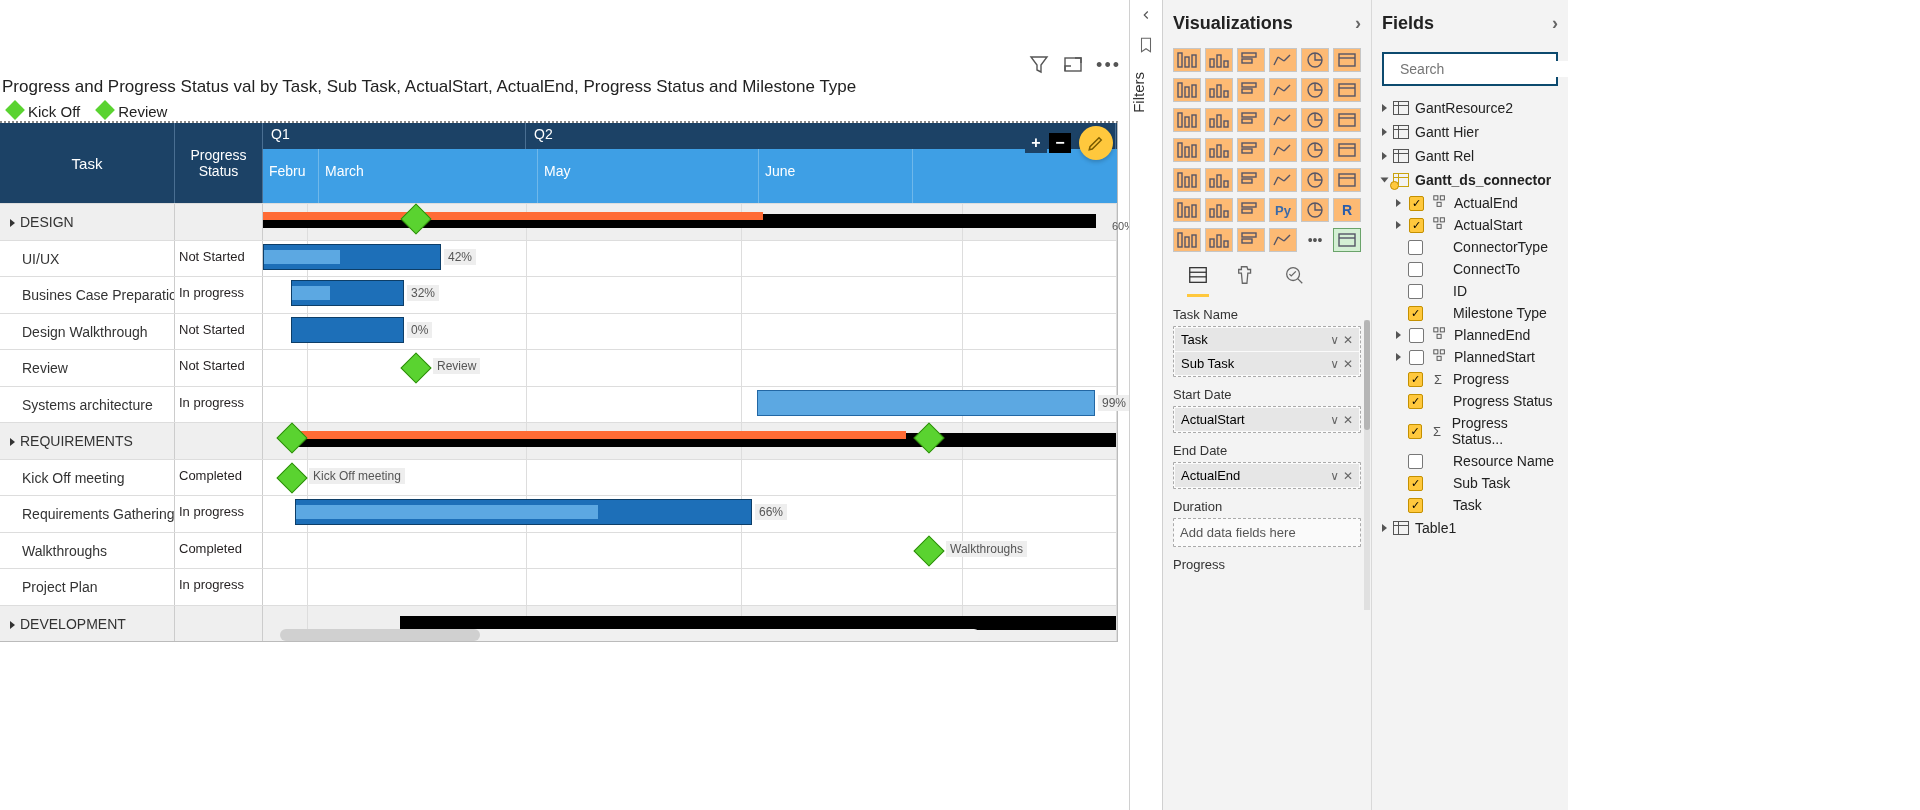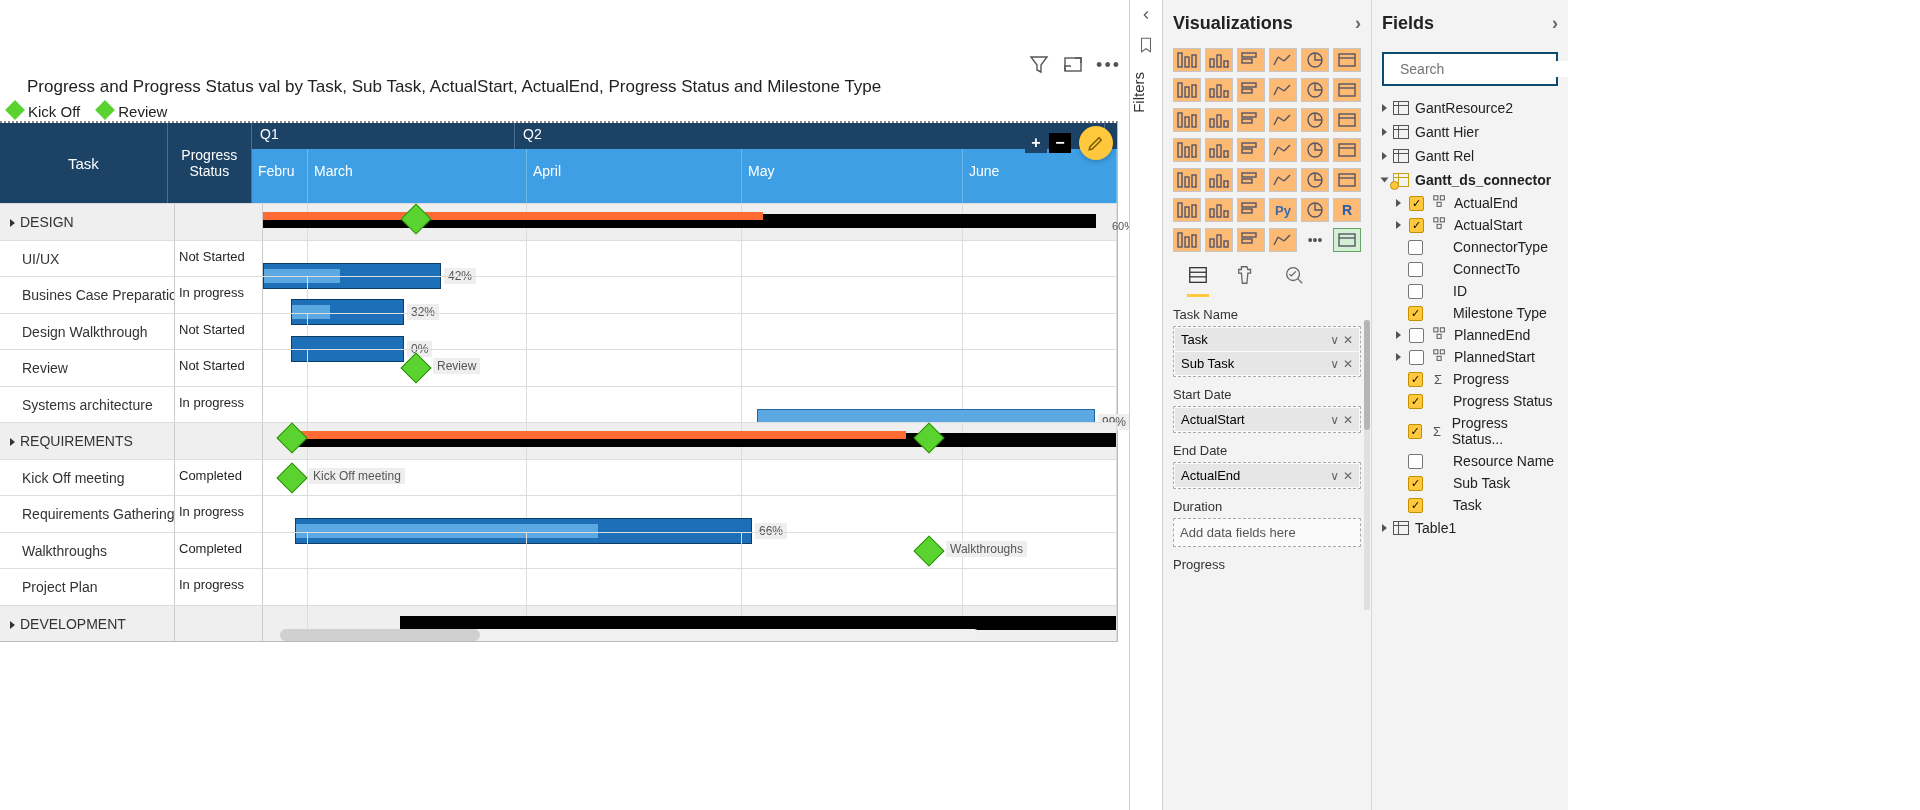--- a/index.html
+++ b/index.html
@@ -1,21 +1,21 @@
 <!DOCTYPE html>
 <html><head>
 <meta charset="utf-8">
 <style>
 * { box-sizing: border-box; margin: 0; padding: 0; font-family: 'Segoe UI', Arial, sans-serif; }
 body { background: #fff; overflow: hidden; width: 1920px; height: 810px; position: relative; }
 
 
 .canvas { position: absolute; left: 0; top: 0; width: 1129px; height: 810px; background: #fff; }
 .report-header { position: absolute; left: 0; top: 71px; width: 1118px; height: 50px; }
-.report-title { font-size: 17px; color: #222; padding: 6px 2px 0 2px; white-space: nowrap; margin-left: 25px; }
+.report-title { font-size: 17px; color: #222; padding: 6px 2px 0 2px; white-space: nowrap; }
 .legend { display: flex; gap: 18px; padding: 6px 8px 0 8px; align-items: center; }
 .legend-item { display: flex; align-items: flex-start; gap: 6px; font-size: 15px; color: #222; }
 .diamond { width: 14px; height: 14px; background: #5AD330; transform: rotate(45deg); display: inline-block; }
 
 .topbar-icons { position: absolute; right: 0; top: 50px; display: flex; gap: 12px; align-items: center; padding: 4px 8px; }
 .topbar-icons svg { width: 22px; height: 22px; stroke: #555; fill: none; stroke-width: 1.4; }
 
 
 .gantt { position: absolute; left: 0; top: 121px; width: 1118px; border: 1px solid #bbb; border-top: 2px dotted #888; border-left: none; }
 .gantt-head { display: flex; height: 80px; }
@@ -39,21 +39,21 @@
 .g-task { width: 175px; padding: 10px 8px 0 22px; font-size: 14px; color: #333; border-right: 1px solid #ccc; overflow: hidden; white-space: nowrap; }
 .g-row.summary .g-task { padding-left: 10px; font-weight: 500; }
 .caret { display: inline-block; width: 0; height: 0; border-top: 4px solid transparent; border-bottom: 4px solid transparent; border-left: 5px solid #333; margin-right: 5px; vertical-align: middle; }
 .g-status { width: 88px; padding: 8px 4px 0 4px; font-size: 13px; color: #231f20; border-right: 1px solid #ccc; }
 .g-tl { flex: 1; position: relative; }
 
 
 .vline { position: absolute; top: 0; bottom: 0; width: 1px; background: #ddd; }
 
 
-.bar { position: absolute; height: 26px; top: 22px; background: #1D6FB8; border: 1px solid #0d3e68; }
+.bar { position: absolute; height: 26px; top: 3px; background: #1D6FB8; border: 1px solid #0d3e68; }
 .bar .prog { position: absolute; left: 0; top: 5px; height: 14px; background: #5CA8E2; }
 .bar-label { position: absolute; left: 100%; margin-left: 4px; top: 4px; font-size: 12px; color: #555; background: #eee; padding: 1px 4px; }
 .bar-light { background: #5CA8E2; border: 1px solid #2267a4; }
 
 .sum-bar { position: absolute; top: 10px; height: 14px; background: #000; }
 .sum-bar .fill { position: absolute; left: 0; top: -2px; height: 8px; background: #FF6B35; }
 .sum-label { position: absolute; top: 16px; font-size: 11px; color: #555; margin-left: 14px; }
 
 .milestone { position: absolute; width: 22px; height: 22px; background: #5AD330; border: 1px solid #2c8a0a; transform: rotate(45deg); top: 7px; }
 .mile-label { position: absolute; top: 8px; font-size: 12px; color: #555; background: #eee; padding: 1px 4px; }
@@ -157,21 +157,20 @@
               </svg>
           </div>
         </div>
         <div class="q-row" id="q-row">
             <div class="q-cell" style="width: 263px;">Q1</div>
             <div class="q-cell" style="width: 590px;">Q2</div>
           </div>
         <div class="m-row" id="m-row">
             <div class="m-cell" style="width: 56px;">Febru</div>
             <div class="m-cell" style="width: 219px;">March</div>
-            <div class="m-cell" style="width: 215px;">April</div>
             <div class="m-cell" style="width: 221px;">May</div>
             <div class="m-cell" style="width: 154px;">June</div>
           </div>
       </div>
     </div>
     <div id="gantt-body">
         <div class="g-row summary">
           <div class="g-task"><span class="caret"></span><span>DESIGN</span></div>
           <div class="g-status"></div>
           <div class="g-tl">

